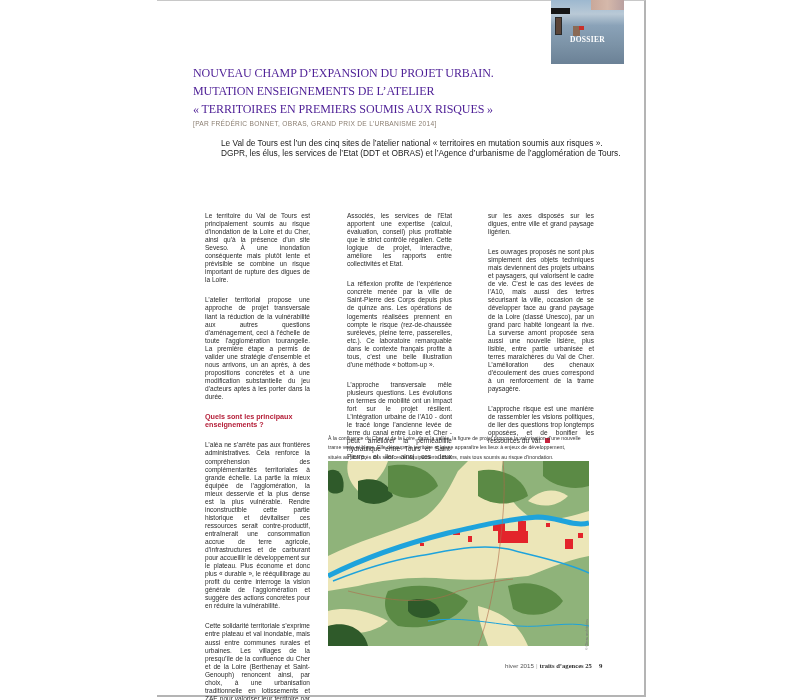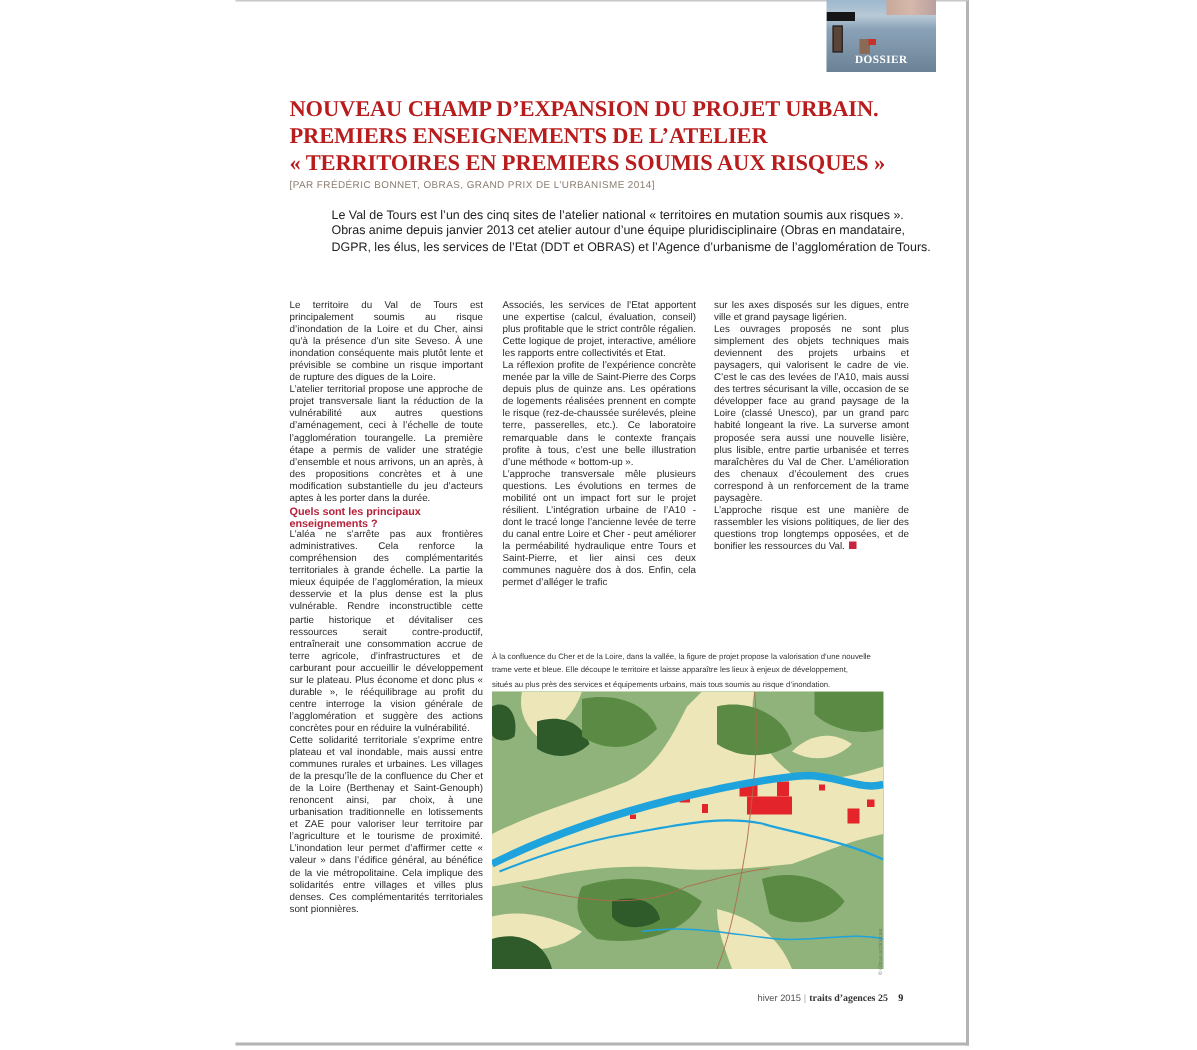--- a/index.html
+++ b/index.html
@@ -8,54 +8,54 @@
   .page {
     position: absolute; left: 157px; top: 0; width: 489px; height: 697px;
     background: #fff;
     border-top: 1px solid #c8c8c8;
     border-right: 2px solid #b4b4b4;
     border-bottom: 2px solid #b4b4b4;
     box-sizing: border-box;
   }
 
   .dossier-thumb {
-    position: absolute; left: 551px; top: 0; width: 73px; height: 48px; overflow: hidden;
+    position: absolute; left: 551px; top: 0; width: 73px; height: 64px; overflow: hidden;
     background: linear-gradient(180deg, #9db8cf 0%, #b9c9d6 22%, #8aa2b8 40%, #7c93a7 70%, #6b8196 100%);
   }
   .dossier-thumb .bldg { position: absolute; left: 40px; top: 0; width: 33px; height: 10px; background: linear-gradient(90deg,#c9a89a,#d5b8aa,#b9a0a0); }
   .dossier-thumb .boat { position: absolute; left: 0; top: 8px; width: 19px; height: 6px; background: #151515; }
   .dossier-thumb .post1 { position: absolute; left: 4px; top: 17px; width: 5px; height: 16px; background: #5a4438; border: 1px solid #2a2a2a; }
   .dossier-thumb .post2 { position: absolute; left: 22px; top: 26px; width: 7px; height: 10px; background: #8a6a55; }
   .dossier-thumb .red { position: absolute; left: 28px; top: 26px; width: 5px; height: 4px; background: #c8302a; }
   .dossier-label {
     position: absolute; left: 0; right: 0; top: 35px; text-align: center;
     font-family: "Liberation Serif", serif; font-weight: bold; font-size: 7.5px; color: #fff; letter-spacing: 0.3px;
   }
 
   .title {
     position: absolute; left: 193px; top: 64px; width: 420px; margin: 0;
-    font-family: "Liberation Serif", serif; font-weight: bold; font-size: 15px; line-height: 18px; color: #b91c1c;
+    font-family: "Liberation Serif", serif; font-weight: normal; font-size: 12px; line-height: 18px; color: #4c1d95;
     letter-spacing: -0.1px;
   }
   .title span { display: block; white-space: nowrap; }
 
   .byline {
     position: absolute; left: 193px; top: 120px; font-size: 6.6px; color: #8a7d70; letter-spacing: 0.3px; white-space: nowrap;
   }
 
   .lede {
     position: absolute; left: 193px; top: 138px; width: 425px;
     font-size: 8.3px; line-height: 10.4px; color: #222;
   }
   .lede span { display: block; white-space: nowrap; padding-left: 28px; }
 
   .col {
     position: absolute; font-size: 6.55px; line-height: 8.05px; color: #2a2a2a; text-align: justify;
   }
-  .col p { margin: 0; }
+  .col p { margin: 12px; }
   .col1 { left: 193px; top: 200px; width: 129px; }
   .col2 { left: 335px; top: 200px; width: 129px; }
   .col3 { left: 476px; top: 200px; width: 130px; }
   .subhead {
     margin: 8px 0 0 0; font-weight: bold; font-size: 7.2px; line-height: 8.2px; color: #b5203a; text-align: left;
   }
   .end-mark { display: inline-block; width: 5px; height: 5px; background: #c8243f; margin-left: 3px; vertical-align: 0px; }
 
   .caption {
     position: absolute; left: 328px; top: 434px; width: 300px; font-size: 5.2px; line-height: 9.4px; color: #333;
@@ -88,29 +88,28 @@
   <div class="bldg"></div>
   <div class="boat"></div>
   <div class="post1"></div>
   <div class="post2"></div>
   <div class="red"></div>
   <div class="dossier-label">DOSSIER</div>
 </div>
 
 <h1 class="title">
   <span>NOUVEAU CHAMP D’EXPANSION DU PROJET URBAIN.</span>
-  <span>PREMIERS ENSEIGNEMENTS DE L’ATELIER</span>
+  <span>MUTATION ENSEIGNEMENTS DE L’ATELIER</span>
   <span>« TERRITOIRES EN PREMIERS SOUMIS AUX RISQUES »</span>
 </h1>
 
 <div class="byline">[PAR FRÉDÉRIC BONNET, OBRAS, GRAND PRIX DE L’URBANISME 2014]</div>
 
 <div class="lede">
   <span>Le Val de Tours est l’un des cinq sites de l’atelier national « territoires en mutation soumis aux risques ».</span>
-  <span>Obras anime depuis janvier 2013 cet atelier autour d’une équipe pluridisciplinaire (Obras en mandataire,</span>
   <span>DGPR, les élus, les services de l’Etat (DDT et OBRAS) et l’Agence d’urbanisme de l’agglomération de Tours.</span>
 </div>
 
 <div class="col col1">
   <p>Le territoire du Val de Tours est principalement soumis au risque d’inondation de la Loire et du Cher, ainsi qu’à la présence d’un site Seveso. À une inondation conséquente mais plutôt lente et prévisible se combine un risque important de rupture des digues de la Loire.</p>
   <p>L’atelier territorial propose une approche de projet transversale liant la réduction de la vulnérabilité aux autres questions d’aménagement, ceci à l’échelle de toute l’agglomération tourangelle. La première étape a permis de valider une stratégie d’ensemble et nous arrivons, un an après, à des propositions concrètes et à une modification substantielle du jeu d’acteurs aptes à les porter dans la durée.</p>
   <p class="subhead">Quels sont les principaux enseignements ?</p>
   <p>L’aléa ne s’arrête pas aux frontières administratives. Cela renforce la compréhension des complémentarités territoriales à grande échelle. La partie la mieux équipée de l’agglomération, la mieux desservie et la plus dense est la plus vulnérable. Rendre inconstructible cette partie historique et dévitaliser ces ressources serait contre-productif, entraînerait une consommation accrue de terre agricole, d’infrastructures et de carburant pour accueillir le développement sur le plateau. Plus économe et donc plus « durable », le rééquilibrage au profit du centre interroge la vision générale de l’agglomération et suggère des actions concrètes pour en réduire la vulnérabilité.</p>
   <p>Cette solidarité territoriale s’exprime entre plateau et val inondable, mais aussi entre communes rurales et urbaines. Les villages de la presqu’île de la confluence du Cher et de la Loire (Berthenay et Saint-Genouph) renoncent ainsi, par choix, à une urbanisation traditionnelle en lotissements et ZAE pour valoriser leur territoire par l’agriculture et le tourisme de proximité. L’inondation leur permet d’affirmer cette « valeur » dans l’édifice général, au bénéfice de la vie métropolitaine. Cela implique des solidarités entre villages et villes plus denses. Ces complémentarités territoriales sont pionnières.</p>
 </div>

